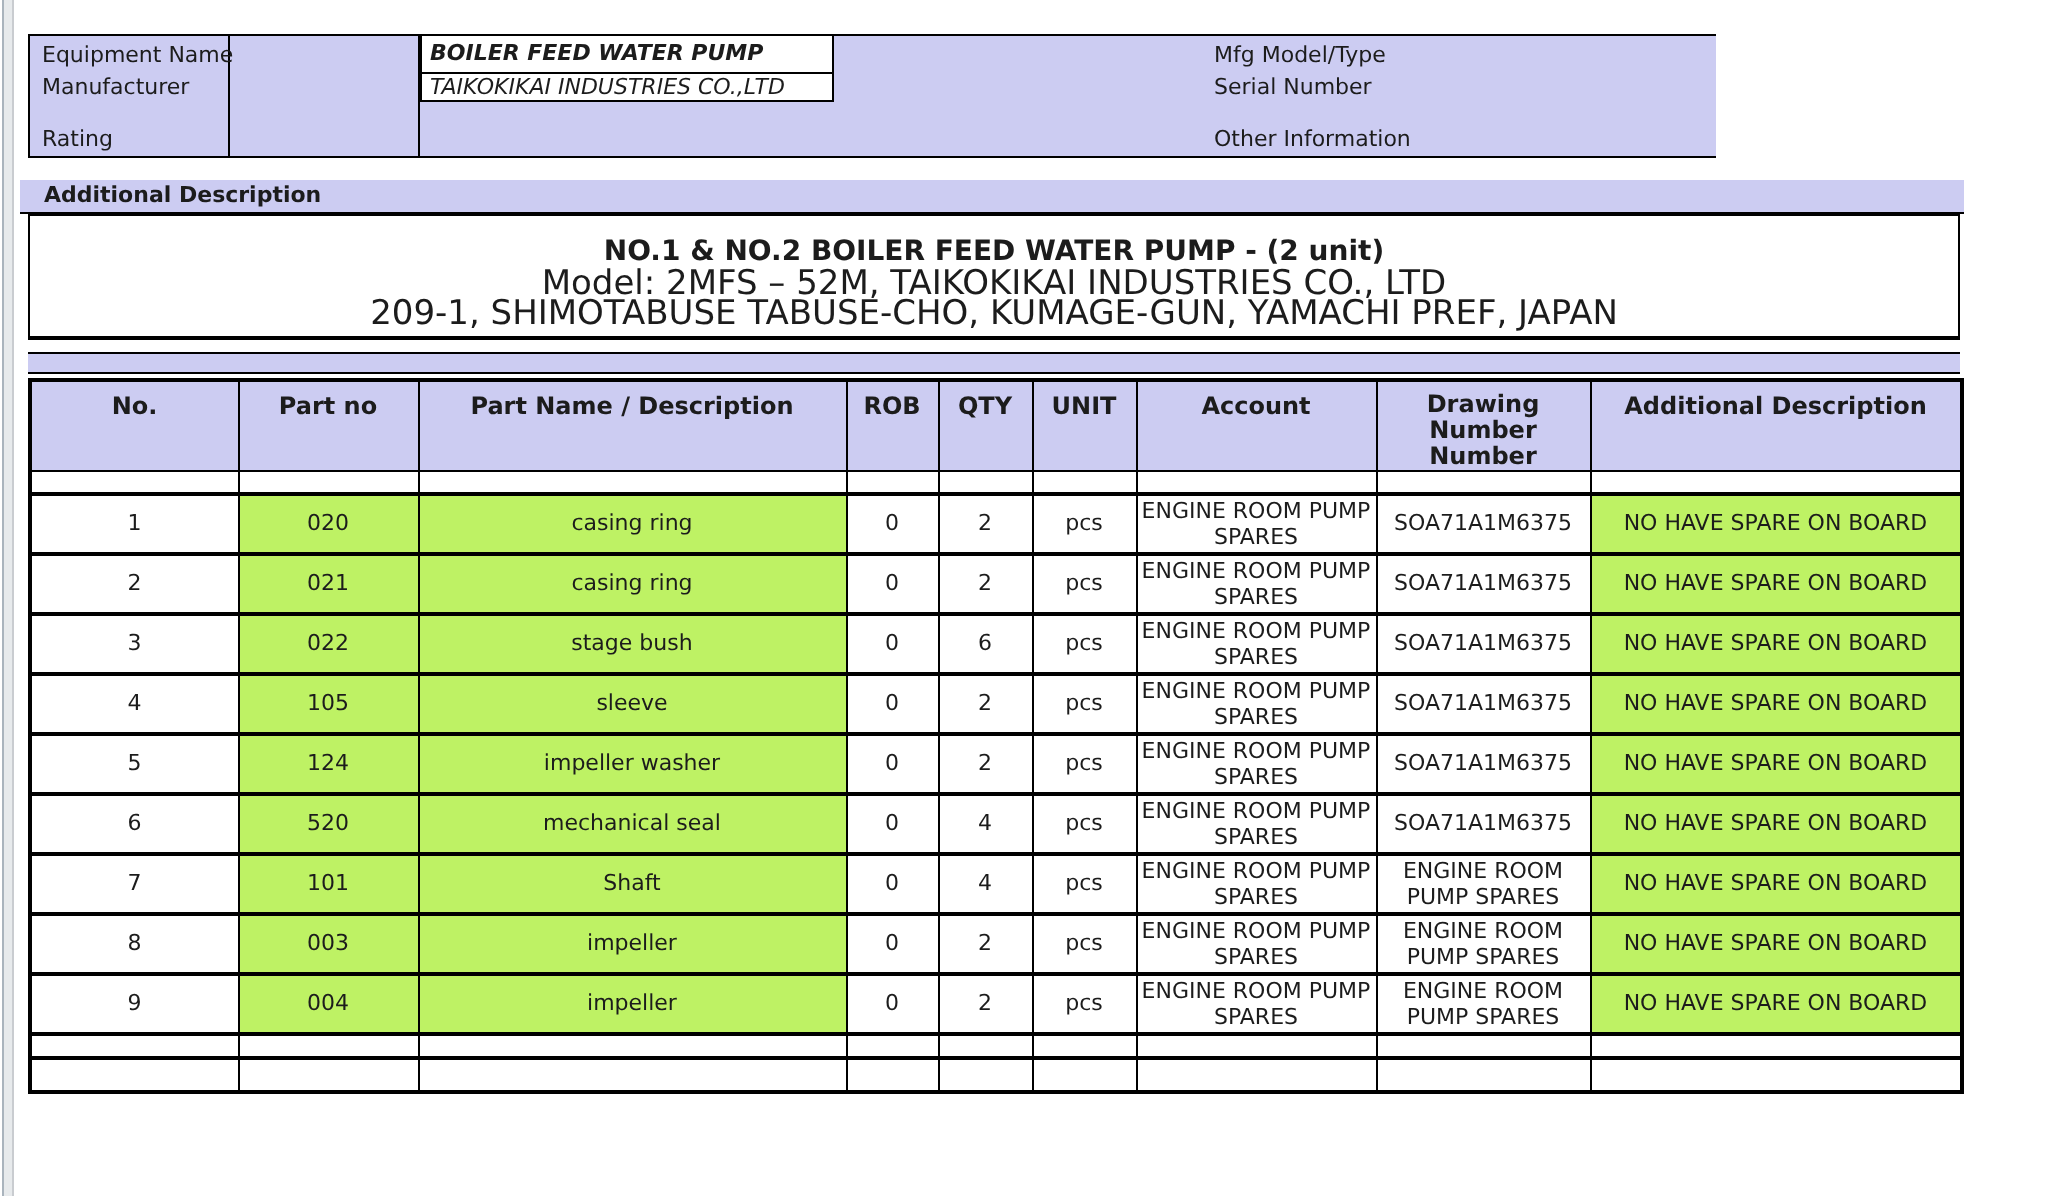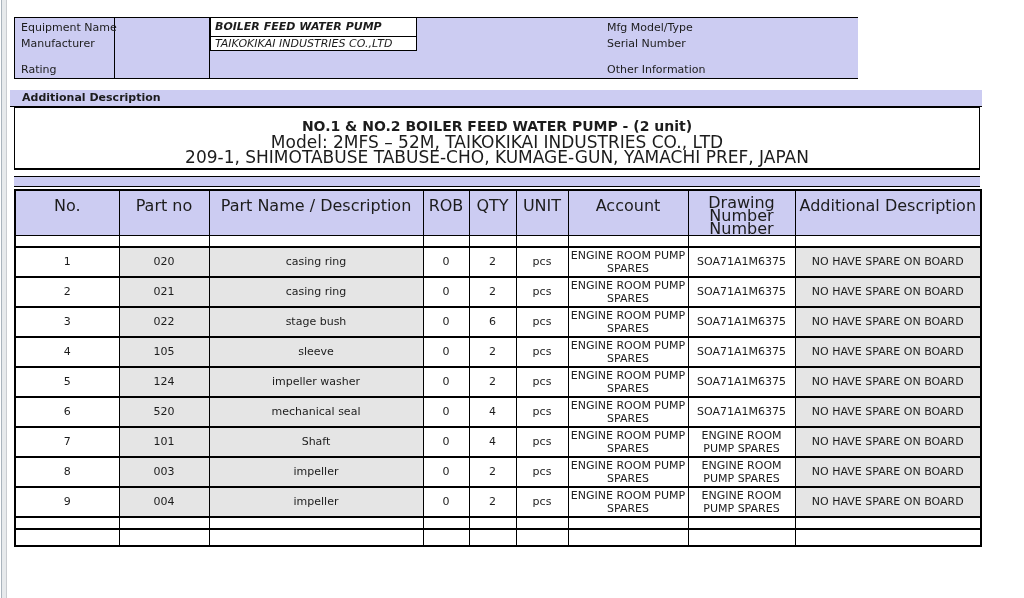--- a/index.html
+++ b/index.html
@@ -62,28 +62,28 @@
   }
 
   
   table.parts {
     margin:2px 0 0 6px; width:966px;
     border-collapse:collapse; table-layout:fixed;
     border:2px solid #000;
   }
   .parts th, .parts td { border:1px solid #000; }
   .parts th {
-    background:#ccccf2; font-size:16px; font-weight:normal;
+    background:#ccccf2; font-size:12px; font-weight:bold;
     vertical-align:top; padding-top:5px; height:42px; text-align:center;
   }
   .th-drawing { white-space:pre-line; line-height:13px; }
   .parts td { font-size:11px; text-align:center; vertical-align:middle; padding:0; }
   tr.thin-row td { height:11px; }
   tr.data-row td { height:30px; border-top:2px solid #000; border-bottom:2px solid #000; }
-  .peach { background:#e5e5e5; }
+  .peach { background:#bef264; }
   .c-partname { text-align:left; padding-left:8px;margin-left:28px; }
   .c-account  { line-height:13px; }
   .c-drawing  { vertical-align:top; padding-top:2px; line-height:13px; }
   tr.empty-bottom-1 td { height:12px; }
   tr.empty-bottom-2 td { height:17px; border-top:2px solid #000; }
 </style>
 </head>
 <body>
 
 <div class="window-edge"></div>

